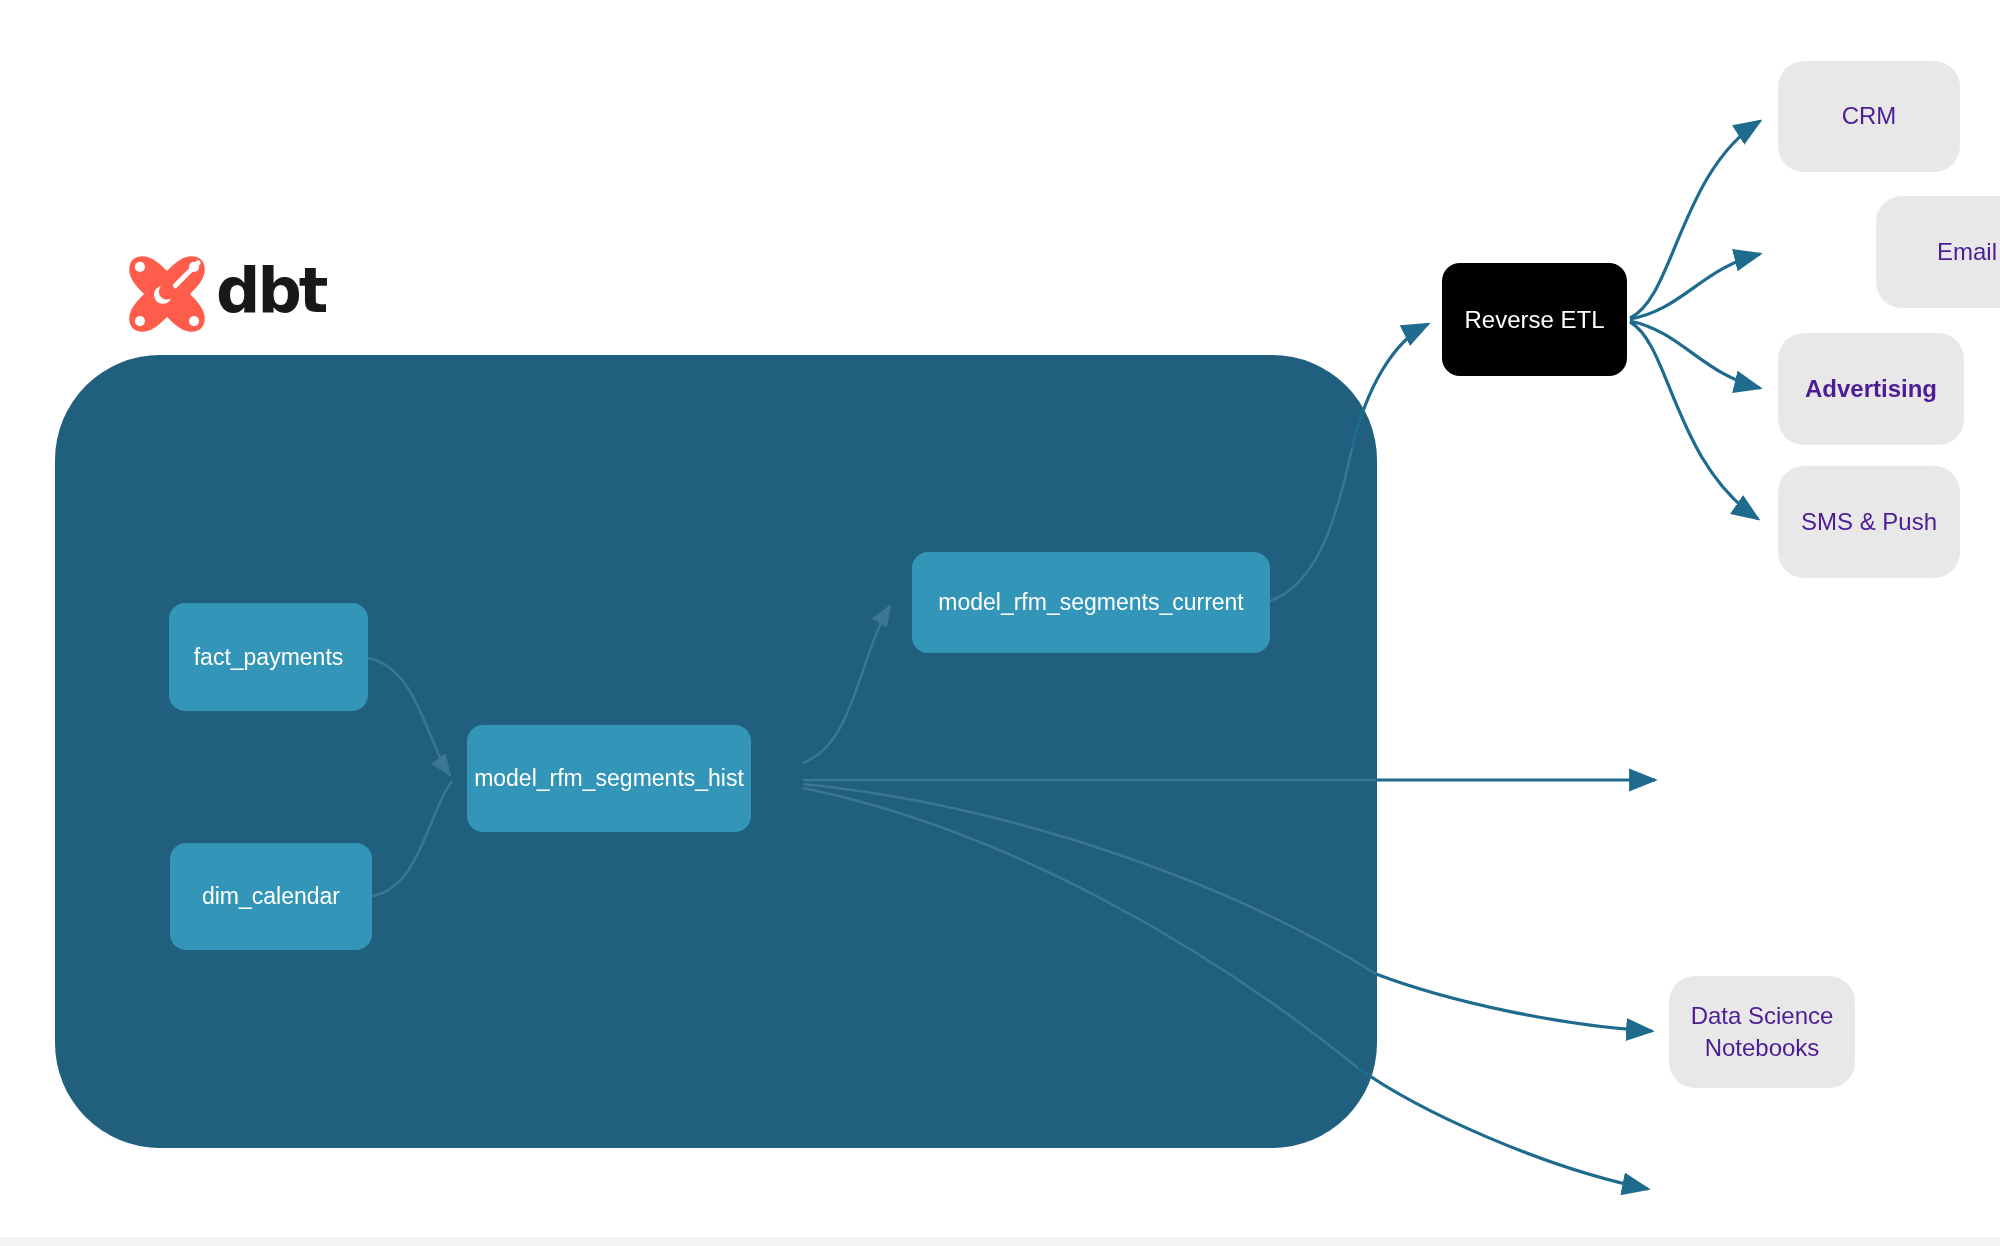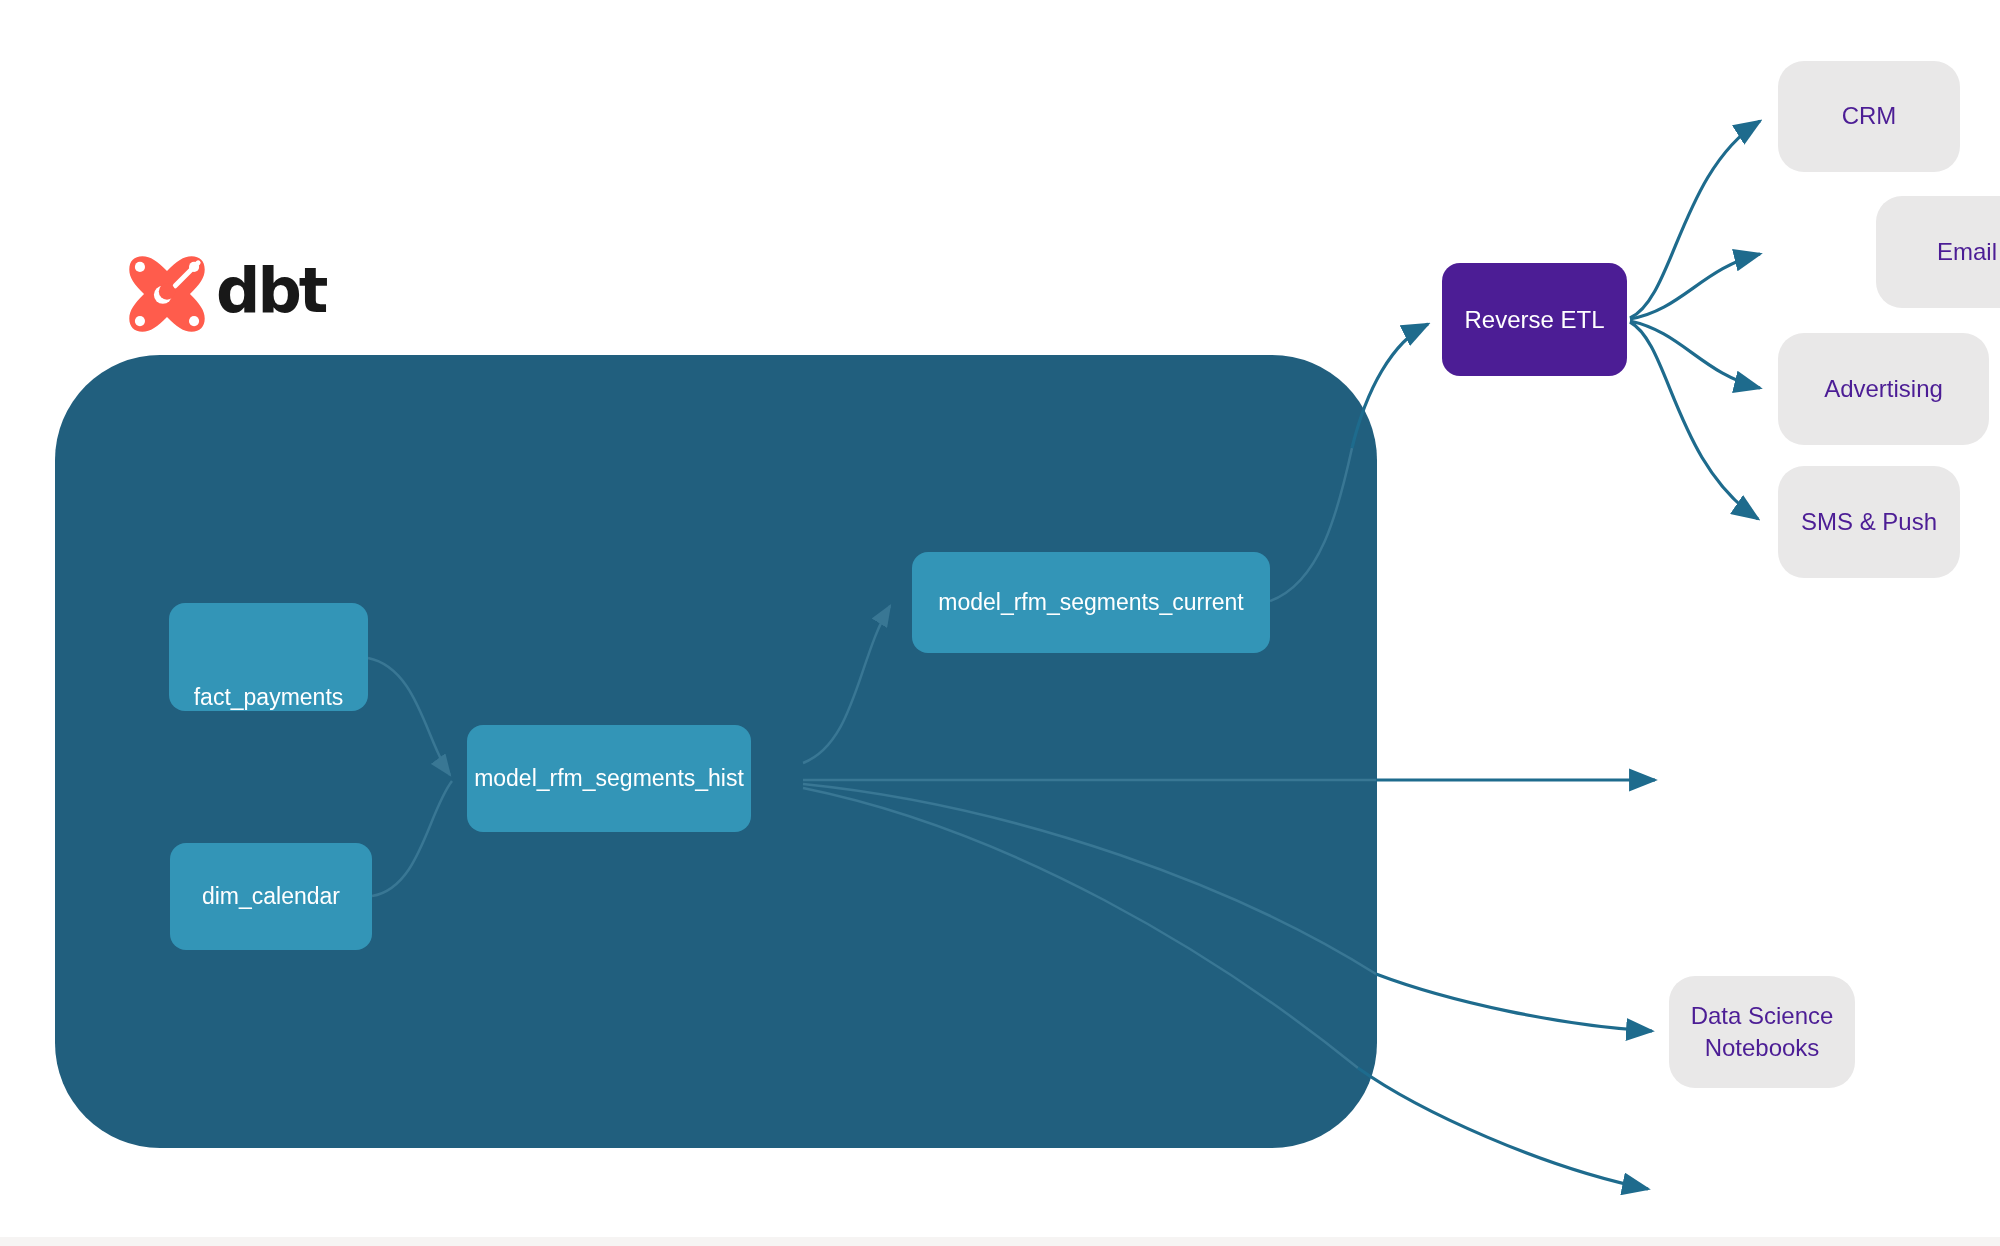--- a/index.html
+++ b/index.html
@@ -13,31 +13,31 @@
     background:#215F7E;border-radius:105px;z-index:1;
   }
   
   .edges-svg{position:absolute;left:0;top:0;width:2000px;height:1246px;z-index:2;pointer-events:none;}
   
   .node{
     position:absolute;display:flex;align-items:center;justify-content:center;
     text-align:center;z-index:3;box-sizing:border-box;
   }
   .model-node{background:#3395B7;color:#ffffff;border-radius:16px;font-size:23px;}
-  .activation-node{background:#4c1d95;color:#ffffff;border-radius:18px;font-size:24px;}
+  .activation-node{background:#000000;color:#ffffff;border-radius:18px;font-size:24px;}
   .dest-node{background:#E9E8E8;color:#4c1d95;border-radius:26px;font-size:24px;line-height:1.35;padding:0 18px;}
   
-  .n-fact{left:169px;top:603px;width:199px;height:108px;align-items:flex-end;}
+  .n-fact{left:169px;top:603px;width:199px;height:108px;}
   .n-dim{left:170px;top:843px;width:202px;height:107px;}
   .n-hist{left:467px;top:725px;width:284px;height:107px;}
   .n-current{left:912px;top:552px;width:358px;height:101px;}
   .n-retl{left:1442px;top:263px;width:185px;height:113px;}
   .n-crm{left:1778px;top:61px;width:182px;height:111px;}
   .n-email{left:1876px;top:196px;width:182px;height:112px;}
-  .n-adv{left:1778px;top:333px;width:211px;height:112px;}
+  .n-adv{left:1778px;top:333px;width:186px;height:112px;font-weight:bold;}
   .n-sms{left:1778px;top:466px;width:182px;height:112px;}
   .n-bi{left:1670px;top:722px;width:185px;height:110px;}
   .n-ds{left:1669px;top:976px;width:186px;height:112px;}
   .n-fs{left:1669px;top:1108px;width:186px;height:112px;}
   
   .logo{position:absolute;left:126px;top:252px;display:flex;align-items:center;z-index:3;}
   .logo-icon{width:82px;height:84px;}
   .logo-text{
     font-family:"DejaVu Sans","Liberation Sans",sans-serif;
     font-weight:800;font-size:62px;color:#181818;letter-spacing:-3px;

